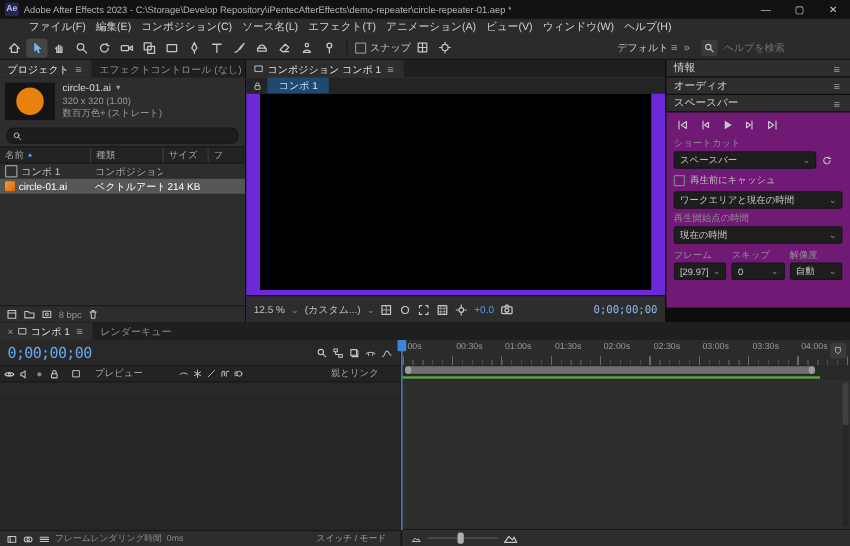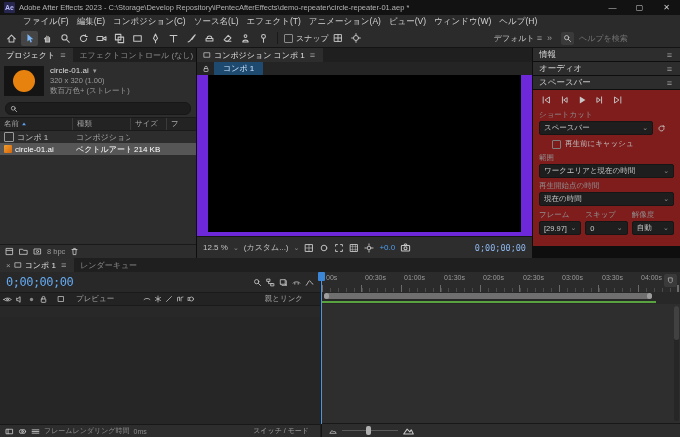--- a/index.html
+++ b/index.html
@@ -69,27 +69,27 @@
   .stage{position:absolute;left:11px;right:11px;top:27px;bottom:26px;background:#000}
   .cbar{position:absolute;left:0;bottom:0;width:335px;height:22px;background:#2d2d2d;border-top:1px solid #171717;display:flex;align-items:center;gap:5px;padding:0 6px;box-sizing:border-box}
   .cbar .txt{font-size:8px;color:#c2c2c2;white-space:nowrap}
   .chev{font-size:7px;color:#8f8f8f}
   .tc-small{font-size:8.5px;color:#8db7ef;font-family:"DejaVu Sans Mono",monospace;margin-left:auto}
 
   
   .side{left:533px;top:0;width:147px;height:210px;overflow:hidden}
   .sechdr{height:13px;background:#2d2d2d;display:flex;align-items:center;padding:0 6px;font-size:8.5px;color:#d2d2d2;margin-bottom:1px}
   .sechdr .hamb{margin-left:auto}
-  .prevbody{background:#7f1d1d;height:156px;padding:3px 6px;box-sizing:border-box;overflow:hidden}
+  .prevbody{background:#701a75;height:156px;padding:3px 6px;box-sizing:border-box;overflow:hidden}
   .transport{display:flex;gap:8px;align-items:center;margin:2px 0 5px 2px}
   .plabel{font-size:7.5px;color:#909090;margin:3px 0 1px 0}
   .dd{height:12px;background:#1e1e1e;border:1px solid #161616;border-radius:2px;display:flex;align-items:center;padding:0 4px;gap:3px;font-size:7.5px;color:#c9c9c9;white-space:nowrap;overflow:hidden}
   .ddrow{display:flex;align-items:center;gap:4px}
   .inc-row{display:flex;align-items:center;gap:5px;margin:5px 0 3px 0}
-  .chk-row{display:flex;align-items:center;gap:4px;margin:4px 13px}
+  .chk-row{display:flex;align-items:center;gap:4px;margin:4px 0}
   .chk{width:7px;height:7px;border:1px solid #7f7f7f;border-radius:1px;flex:none}
   .chk-row .txt{font-size:7.5px;color:#c0c0c0;white-space:nowrap;overflow:hidden}
   .triple{display:flex;gap:4px;margin-top:4px}
   .triple .col{width:44px;overflow:hidden}
 
   
   .timeline{left:0;top:258px;width:680px;height:179px;background:#1f1f1f}
   .tl-left{position:absolute;left:0;top:14px;width:320px;bottom:0;background:#282828}
   .tl-right{position:absolute;left:321px;top:14px;right:0;bottom:0;background:#2e2e2e;border-left:1px solid #141414;display:flex;flex-direction:column}
   .tcrow{height:20px;display:flex;align-items:center;padding:0 6px;gap:5px}
@@ -535,21 +535,20 @@
               </svg>
             </span>
         </div>
 
 
         <div class="chk-row">
           <span class="chk"></span>
           <span class="txt">再生前にキャッシュ</span>
         </div>
 
-        <div class="plabel">範囲</div>
         <div class="dd">
           <span>ワークエリアと現在の時間</span>
           <span class="chev" style="margin-left:auto">⌄</span>
         </div>
 
         <div class="plabel">再生開始点の時間</div>
         <div class="dd">
           <span>現在の時間</span>
           <span class="chev" style="margin-left:auto">⌄</span>
         </div>

